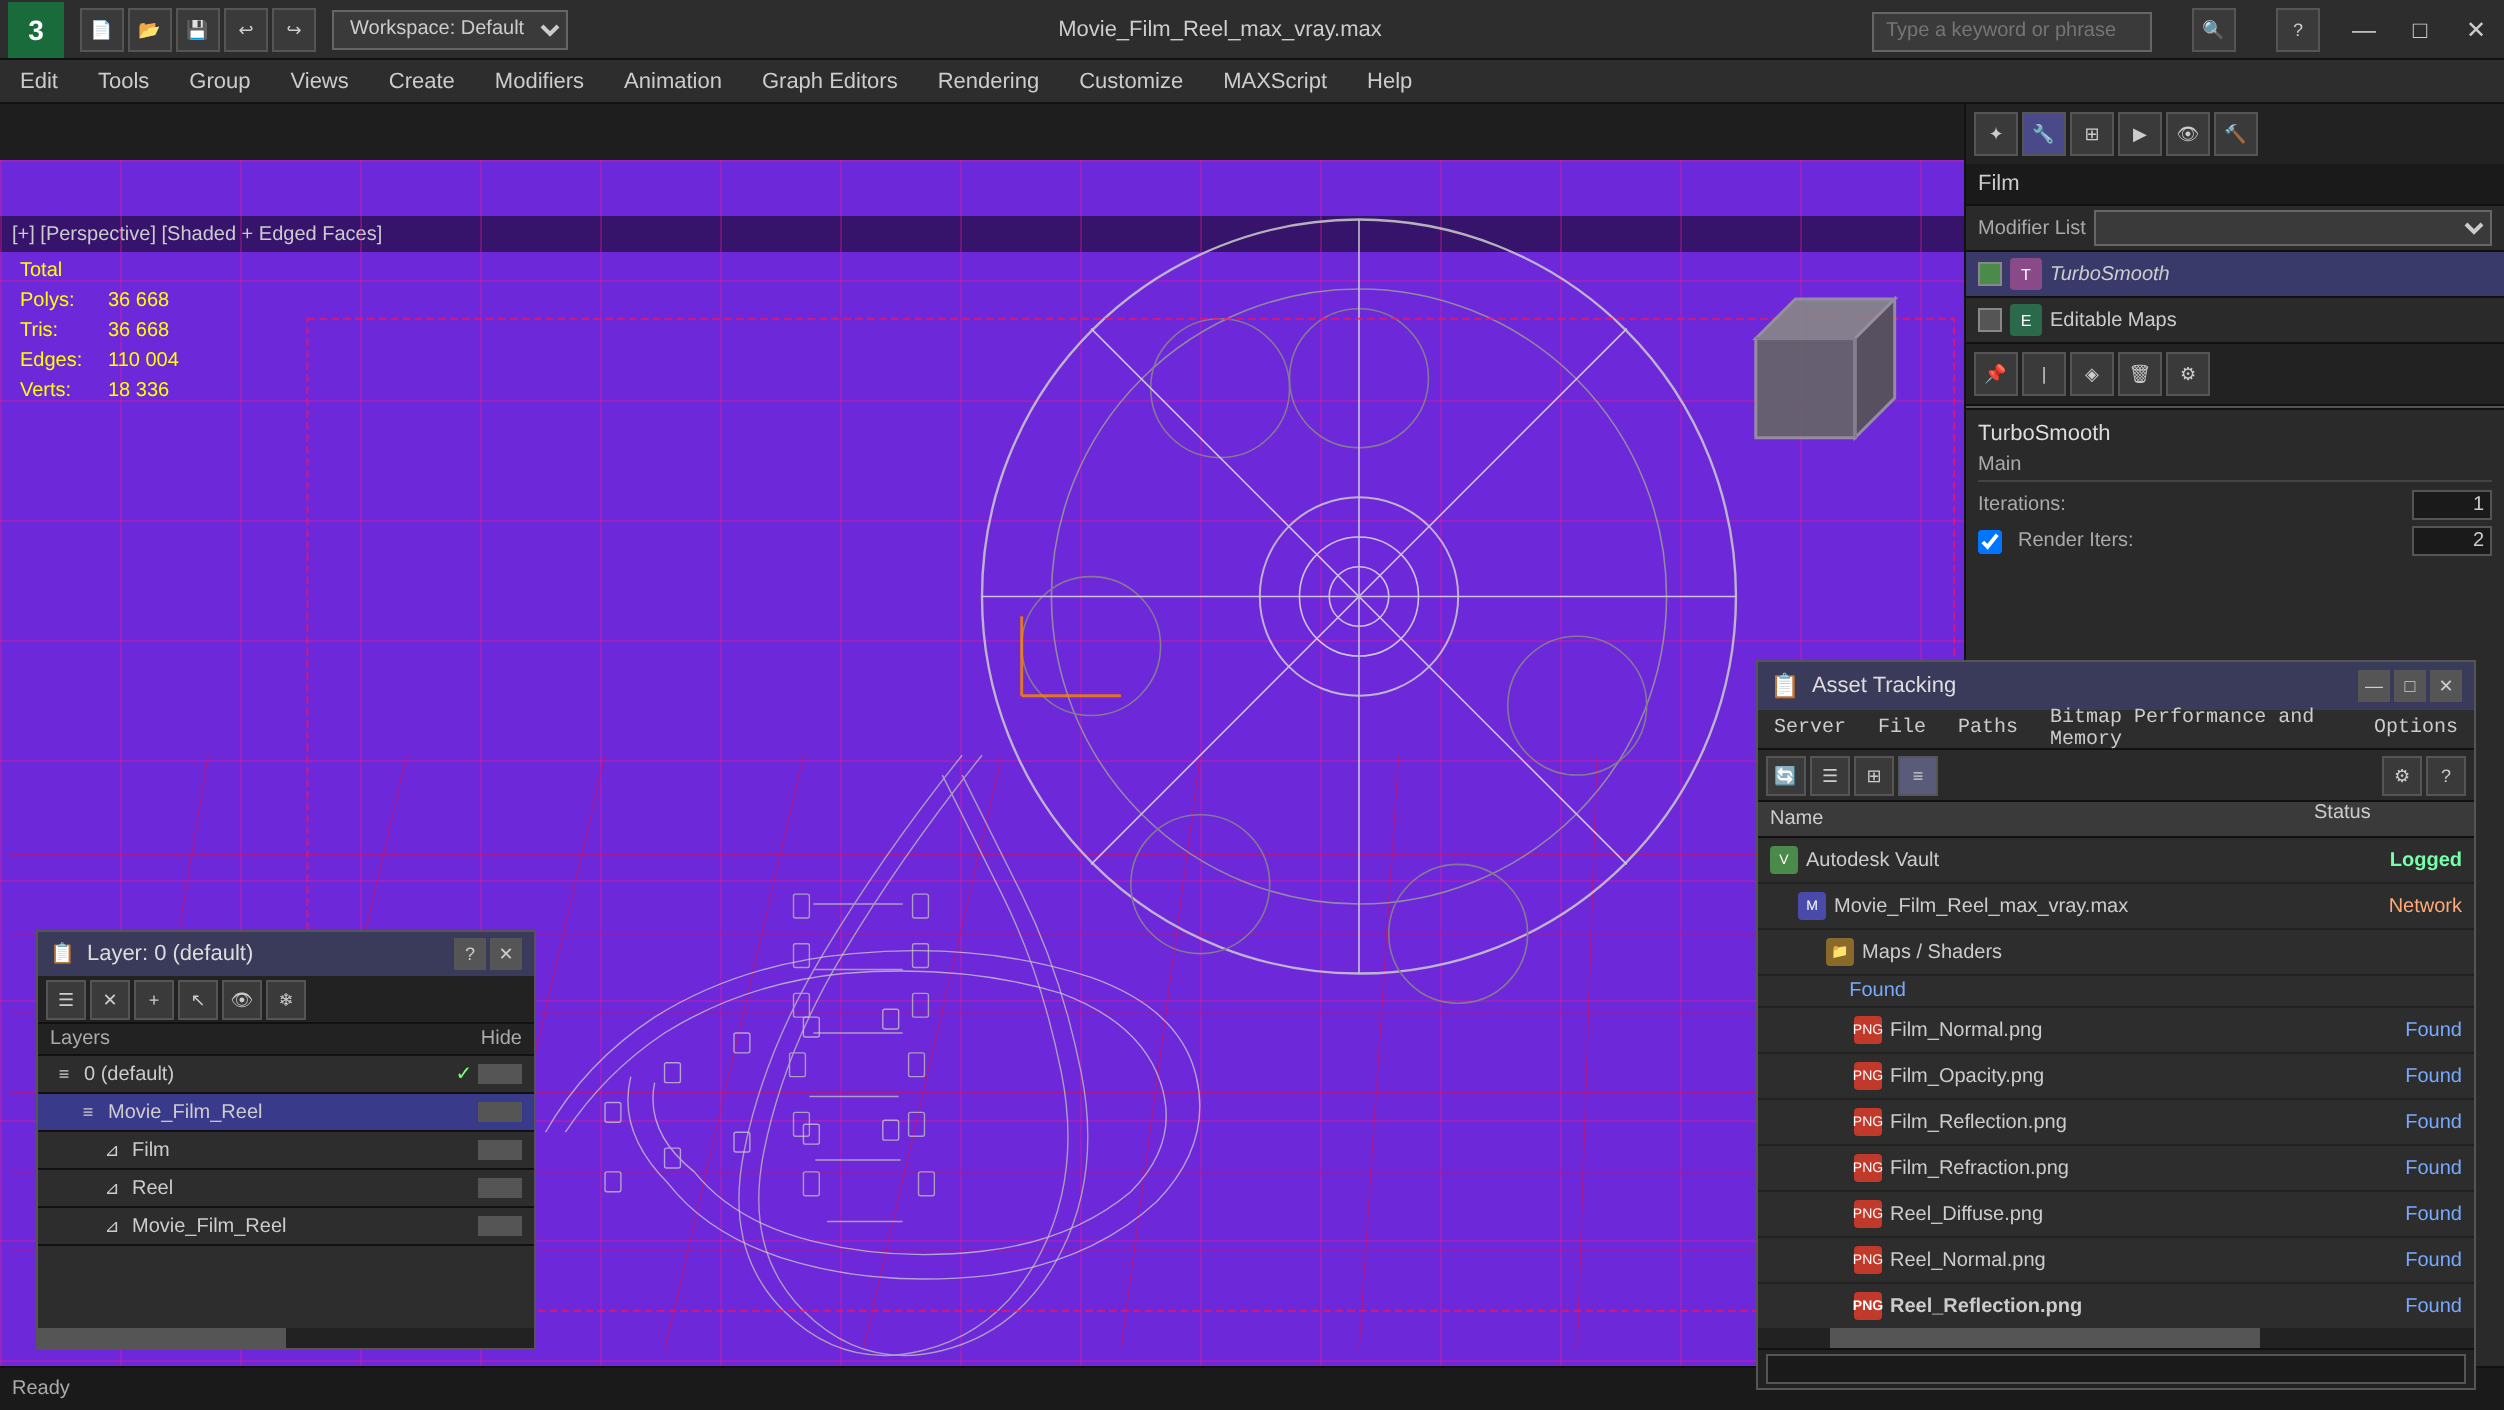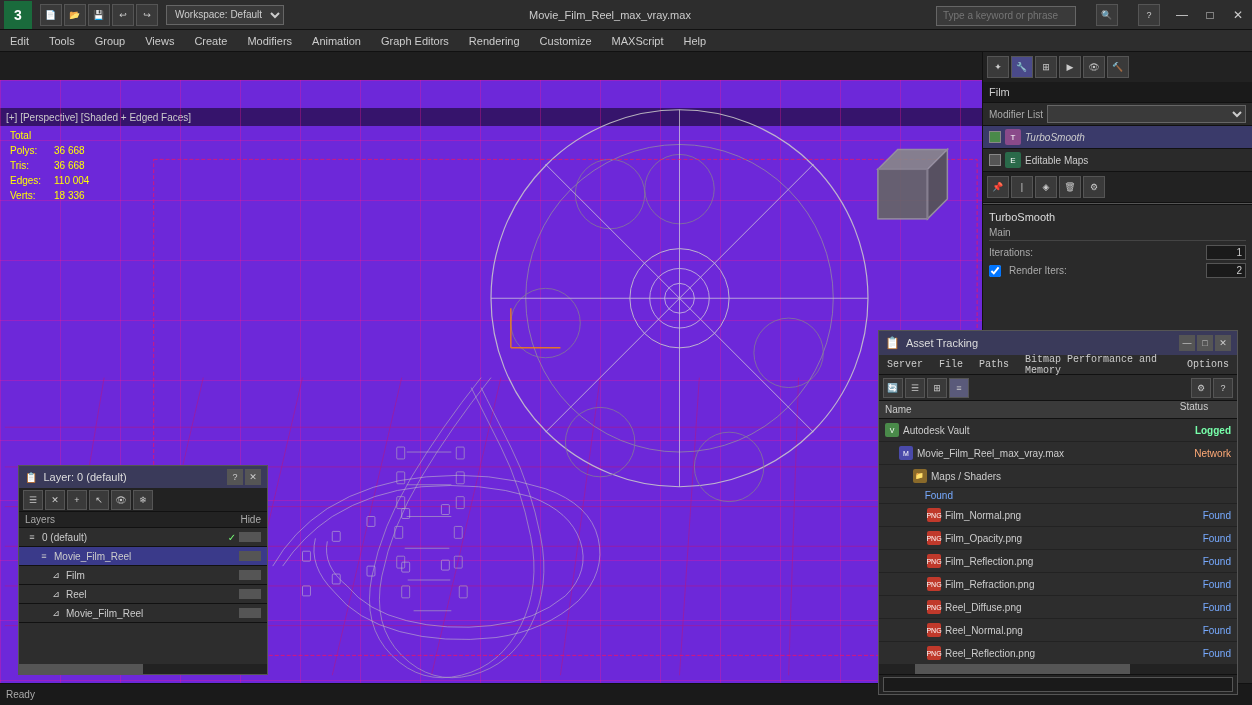--- a/index.html
+++ b/index.html
@@ -94,21 +94,21 @@
     #at-titlebar-title { font-size: 11px; color: #ddd; }
     #at-titlebar-btns { display: flex; gap: 2px; }
     .at-btn { width: 16px; height: 16px; background: #555; display: flex; align-items: center; justify-content: center; cursor: pointer; font-size: 9px; color: #ccc; }
     .at-menubar { height: 20px; background: #2d2d2d; display: flex; align-items: center; border-bottom: 1px solid #111; }
     .at-menu { padding: 0 8px; height: 20px; display: flex; align-items: center; cursor: pointer; font-size: 10px; color: #ccc; font-family: Liberation Mono, monospace; }
     .at-toolbar { height: 26px; background: #2a2a2a; display: flex; align-items: center; gap: 2px; padding: 2px 4px; border-bottom: 1px solid #111; }
     .at-tool-btn { width: 20px; height: 20px; background: #3a3a3a; border: 1px solid #555; display: flex; align-items: center; justify-content: center; cursor: pointer; font-size: 9px; color: #ccc; }
     
     .at-table-header { display: flex; background: #3a3a3a; border-bottom: 1px solid #111; }
     .at-th { padding: 3px 6px; font-size: 10px; color: #ccc; flex: 1; }
-    .at-th-status { width: 80px; text-align: center; padding-right: 6px; font-size: 10px; color: #ccc; }
+    .at-th-status { width: 80px; text-align: left; padding-right: 6px; font-size: 10px; color: #ccc; }
     .at-table-body { flex: 1; overflow-y: auto; }
     .at-row { display: flex; align-items: center; border-bottom: 1px solid #222; padding: 2px 0; }
     .at-cell { padding: 2px 6px; font-size: 10px; color: #ccc; flex: 1; display: flex; align-items: center; gap: 4px; overflow: hidden; }
     .at-cell-status { width: 80px; text-align: right; padding-right: 6px; font-size: 10px; }
     .status-found { color: #7af; }
     .status-network { color: #fa7; }
     .status-logged { color: #7fa; font-weight: bold; }
     .at-icon { width: 14px; height: 14px; display: flex; align-items: center; justify-content: center; font-size: 8px; border-radius: 2px; flex-shrink: 0; }
     .at-scrollbar { height: 10px; background: #222; }
     .at-scrollbar-inner { height: 10px; background: #555; width: 60%; margin-left: 10%; }
@@ -490,21 +490,21 @@
     <div class="at-cell-status status-found">Found</div>
   </div>
       <div class="at-row">
     <div class="at-cell" style="padding-left:48px;">
       <span class="at-icon" style="background:#c0392b;font-size:7px;color:white;">PNG</span>
       <span>Reel_Normal.png</span>
     </div>
     <div class="at-cell-status status-found">Found</div>
   </div>
       <div class="at-row">
-    <div class="at-cell" style="padding-left:48px;">
+    <div class="at-cell" style="padding-left:48px;font-weight:bold;">
       <span class="at-icon" style="background:#c0392b;font-size:7px;color:white;">PNG</span>
       <span>Reel_Reflection.png</span>
     </div>
     <div class="at-cell-status status-found">Found</div>
   </div>
     </div>
   <div class="at-scrollbar">
     <div class="at-scrollbar-inner"></div>
   </div>
   <div class="at-statusbar">

